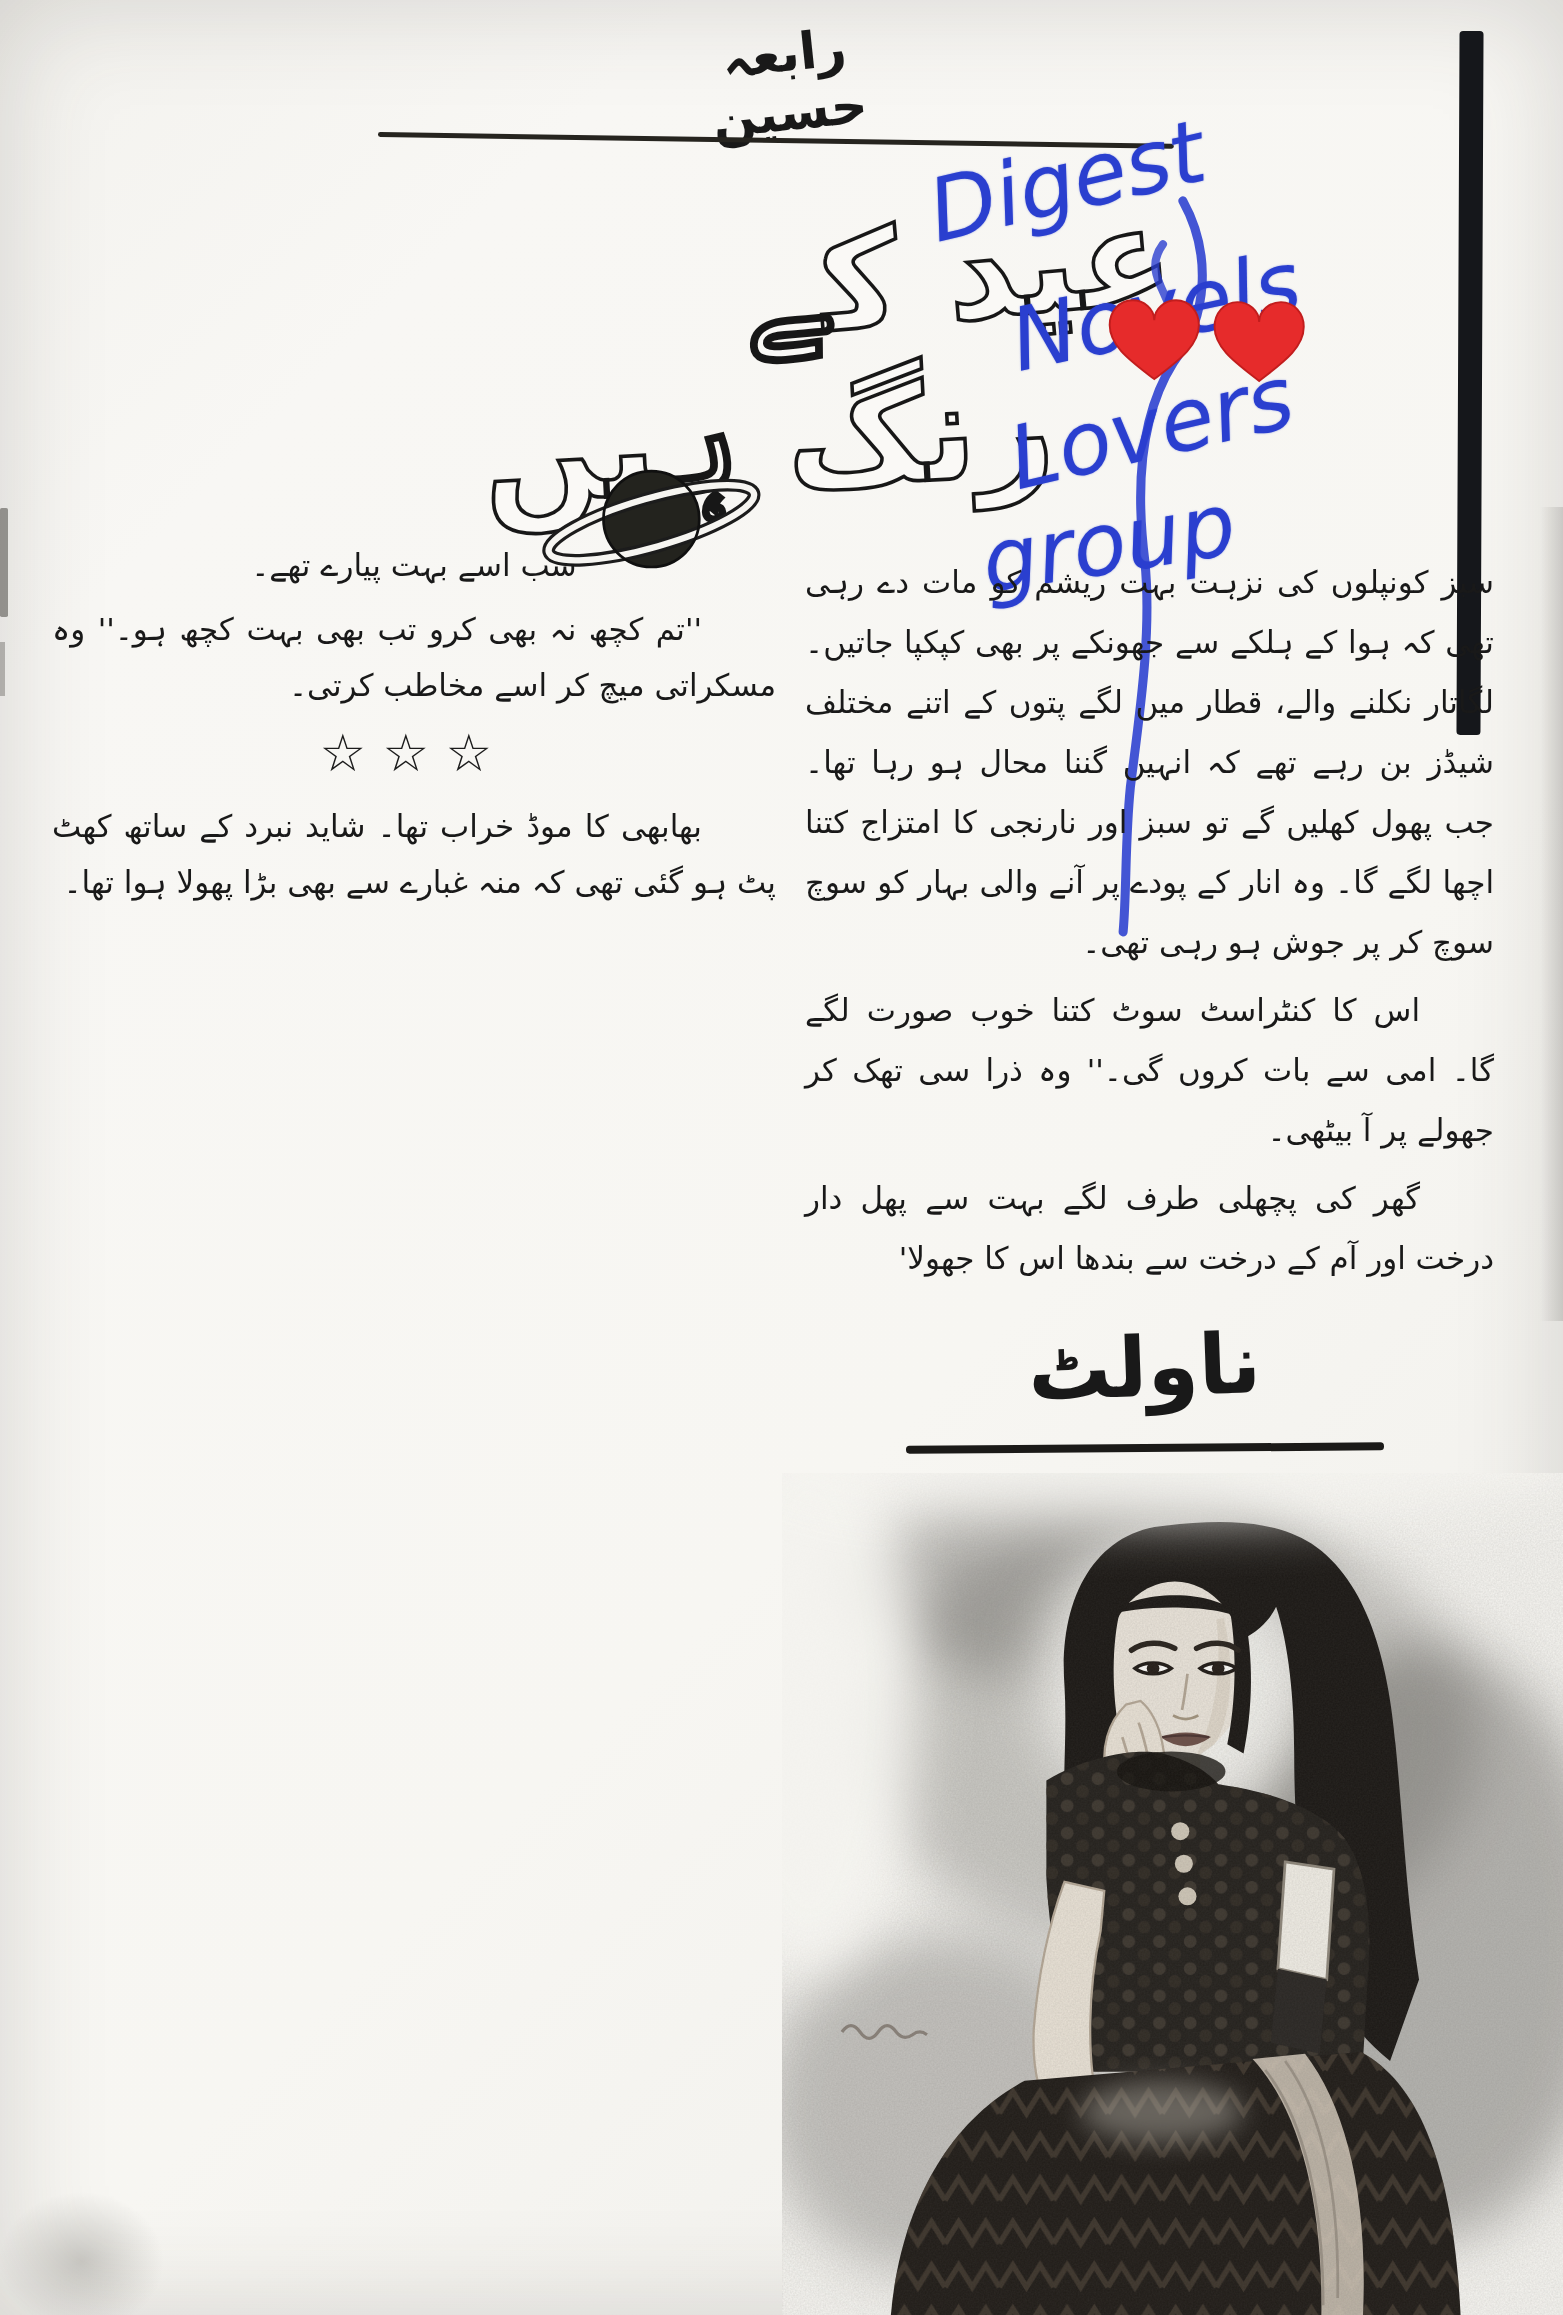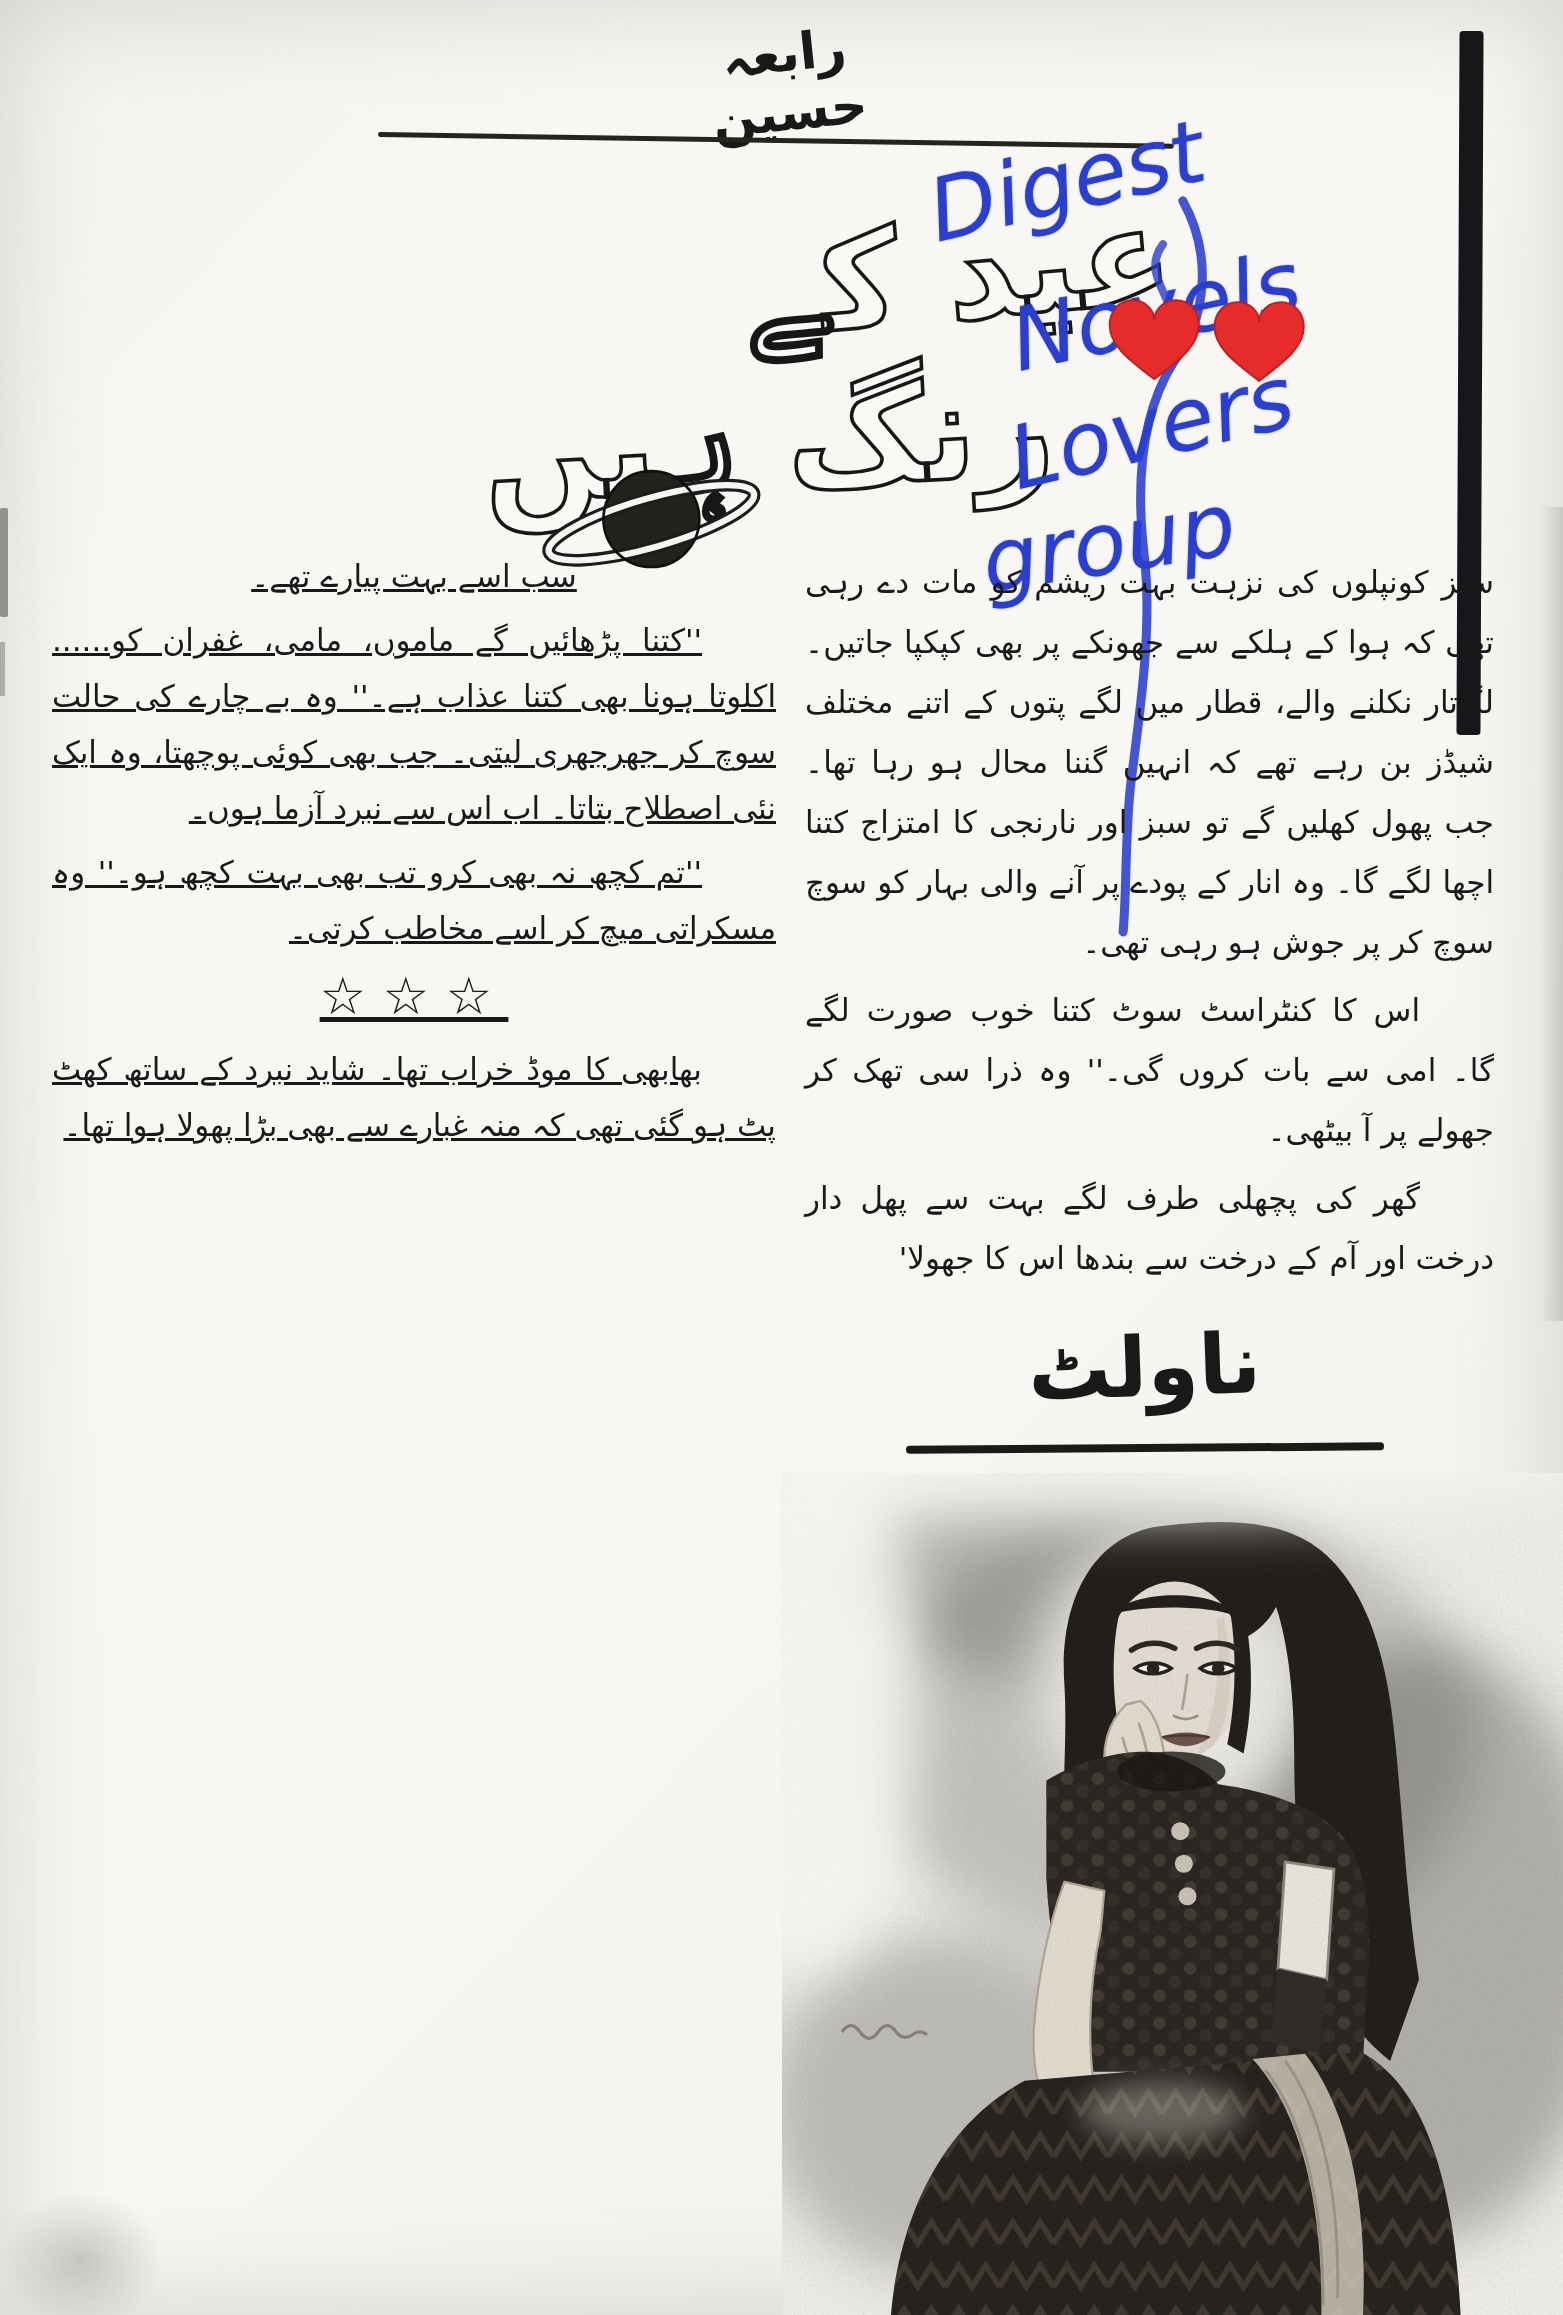--- a/index.html
+++ b/index.html
@@ -31,21 +31,21 @@
             background:#15171b;border-radius:3.6px;transform:rotate(.25deg);}
   .edge-shade{position:absolute;right:0;top:507px;width:23.5px;height:814px;
               background:linear-gradient(to left,rgba(120,118,112,.25),transparent);}
   .scan-mark{position:absolute;left:0;top:508px;width:8.1px;height:109px;background:#4c4a46;opacity:.55;border-radius:1.8px;}
   .scan-mark2{position:absolute;left:0;top:642px;width:5.4px;height:54px;background:#5c5a55;opacity:.4;}
   .corner-smudge{position:absolute;left:-36px;bottom:-45px;width:235px;height:199px;
                  background:radial-gradient(closest-side,rgba(90,88,82,.28),transparent 70%);}
   
   .col{position:absolute;direction:rtl;text-align:justify;color:#191919;}
   .col-right{left:805px;top:552px;width:689px;font-size:31px;line-height:60px;}
-  .col-left{left:52px;top:548px;width:724px;font-size:31px;line-height:56px;text-decoration:underline;}
+  .col-left{left:52px;top:537px;width:724px;font-size:31px;line-height:56px;}
   .col p.para{margin:0 0 8.1px 0;}
   .p-indent{text-indent:74px;}
   .p-flush{text-indent:0;}
   .p-center{text-align:center;text-align-last:center;text-indent:0;}
   
   .stars{direction:ltr;text-align:center;font-size:52px;letter-spacing:16.3px;
          margin:9px 0 12.7px 0;color:#1b1b1b;line-height:63px;}
   
   .section-label{position:absolute;left:905px;top:1319px;width:479px;direction:rtl;
                  text-align:center;font-size:83px;font-weight:bold;transform:rotate(-2deg);}
@@ -110,21 +110,20 @@
       <p class="para p-indent">اس کا کنٹراسٹ سوٹ کتنا خوب صورت لگے گا۔ امی سے بات کروں گی۔'' وہ ذرا سی تھک کر جھولے پر آ بیٹھی۔</p>
       <p class="para p-indent">گھر کی پچھلی طرف لگے بہت سے پھل دار درخت اور آم کے درخت سے بندھا اس کا جھولا'</p>
     </div>
 
   <div class="section-label">ناولٹ</div>
   <div class="section-rule"></div>
 
   <div class="col col-left">
     <div>
         <p class="para p-center">سب اسے بہت پیارے تھے۔</p>
-        <p class="para p-indent">''کتنا پڑھائیں گے ماموں، مامی، غفران کو...... اکلوتا ہونا بھی کتنا عذاب ہے۔'' وہ بے چارے کی حالت سوچ کر جھرجھری لیتی۔ جب بھی کوئی پوچھتا، وہ ایک نئی اصطلاح بتاتا۔ اب اس سے نبرد آزما ہوں۔</p>
         <p class="para p-indent">''تم کچھ نہ بھی کرو تب بھی بہت کچھ ہو۔'' وہ مسکراتی میچ کر اسے مخاطب کرتی۔</p>
       </div>
     <div class="stars">☆☆☆</div>
     <div>
         <p class="para p-indent">بھابھی کا موڈ خراب تھا۔ شاید نبرد کے ساتھ کھٹ پٹ ہو گئی تھی کہ منہ غبارے سے بھی بڑا پھولا ہوا تھا۔</p>
       </div>
   </div>
 
   <svg class="illus" viewBox="0 0 864 932">
     <defs>

